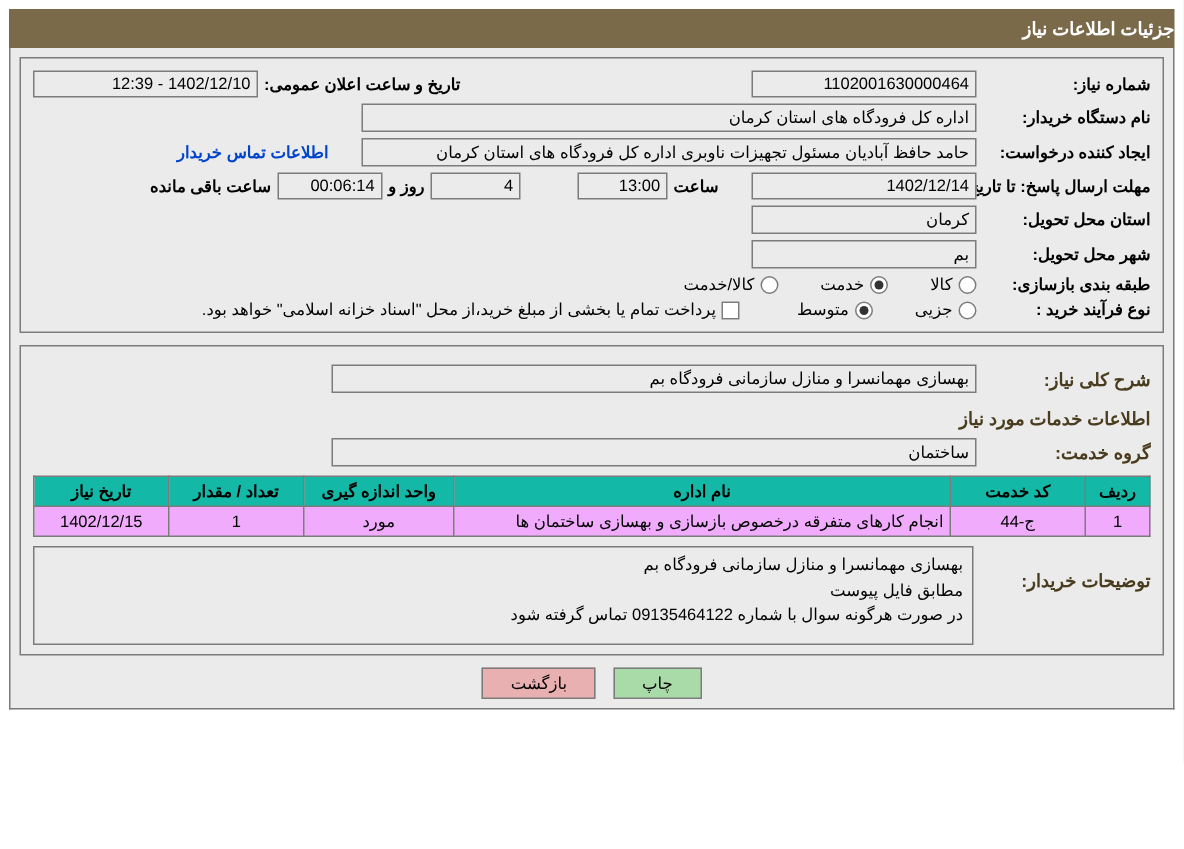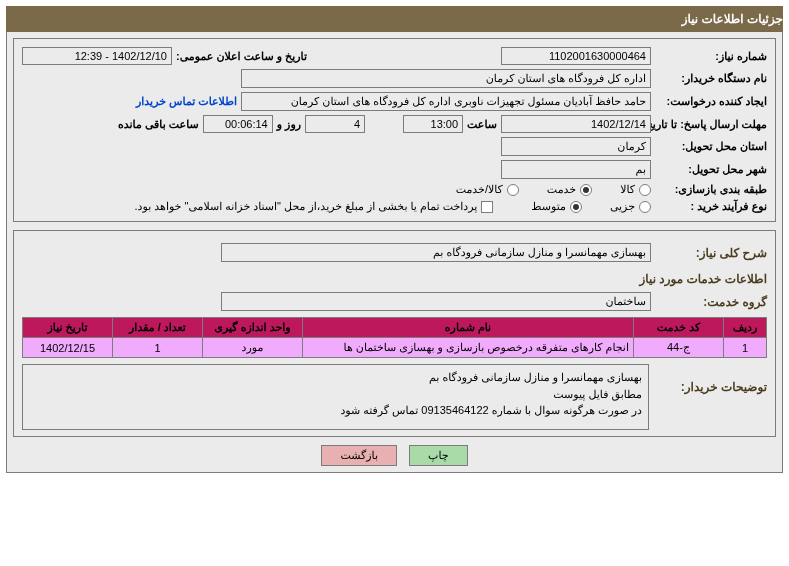--- a/index.html
+++ b/index.html
@@ -113,21 +113,21 @@
     border-collapse: collapse;
     width: 100%;
     margin-top: 4px;
   }
   table.tbl th, table.tbl td {
     border: 1px solid #7c7c7c;
     padding: 3px 4px;
     text-align: center;
   }
   table.tbl th {
-    background: #be185d;
+    background: #14b8a6;
     font-weight: bold;
   }
   table.tbl td { background: #f0abfc; }
   .textarea {
     border: 1px solid #7c7c7c;
     background: #ebebeb;
     padding: 4px 6px;
     min-height: 66px;
     margin-right: 0;
     flex: 1;
@@ -145,21 +145,21 @@
     font-family: inherit;
     font-size: 11px;
     cursor: pointer;
   }
   .btn-print { background: #a9dba9; }
   .btn-back { background: #e8b0b0; }
   .spacer { flex: 1; }
   .wbox { width: 150px; }
   .wbox-s { width: 60px; }
   .wbox-xl { width: 410px; }
-  .mr6 { margin-right: 0; }
+  .mr6 { margin-right: 18px; }
   .desc-row { display: flex; align-items: flex-start; gap: 6px; margin-top: 6px; }
 </style>
 </head>
 <body>
 
 <div class="watermark">AriaTender.net</div>
 <svg class="watermark2" viewBox="0 0 100 100">
   <path d="M50 8 L88 20 C88 55 72 82 50 95 C28 82 12 55 12 20 Z" fill="none" stroke="#ddd" stroke-width="4"></path>
   <path d="M50 8 L88 20 C88 55 72 82 50 95 Z" fill="#f0d0d0" opacity="0.4"></path>
 </svg>
@@ -239,21 +239,21 @@
     <div class="row">
       <span class="section-lbl" style="width:112px">گروه خدمت:</span>
       <span class="val" style="width:430px">ساختمان</span>
     </div>
 
     <table class="tbl">
       <thead>
         <tr>
           <th style="width:43px">ردیف</th>
           <th style="width:90px">کد خدمت</th>
-          <th>نام شماره</th>
+          <th>نام اداره</th>
           <th style="width:100px">واحد اندازه گیری</th>
           <th style="width:90px">تعداد / مقدار</th>
           <th style="width:90px">تاریخ نیاز</th>
         </tr>
       </thead>
       <tbody>
         <tr>
           <td>1</td>
           <td>ج-44</td>
           <td style="text-align:right">انجام کارهای متفرقه درخصوص بازسازی و بهسازی ساختمان ها</td>

